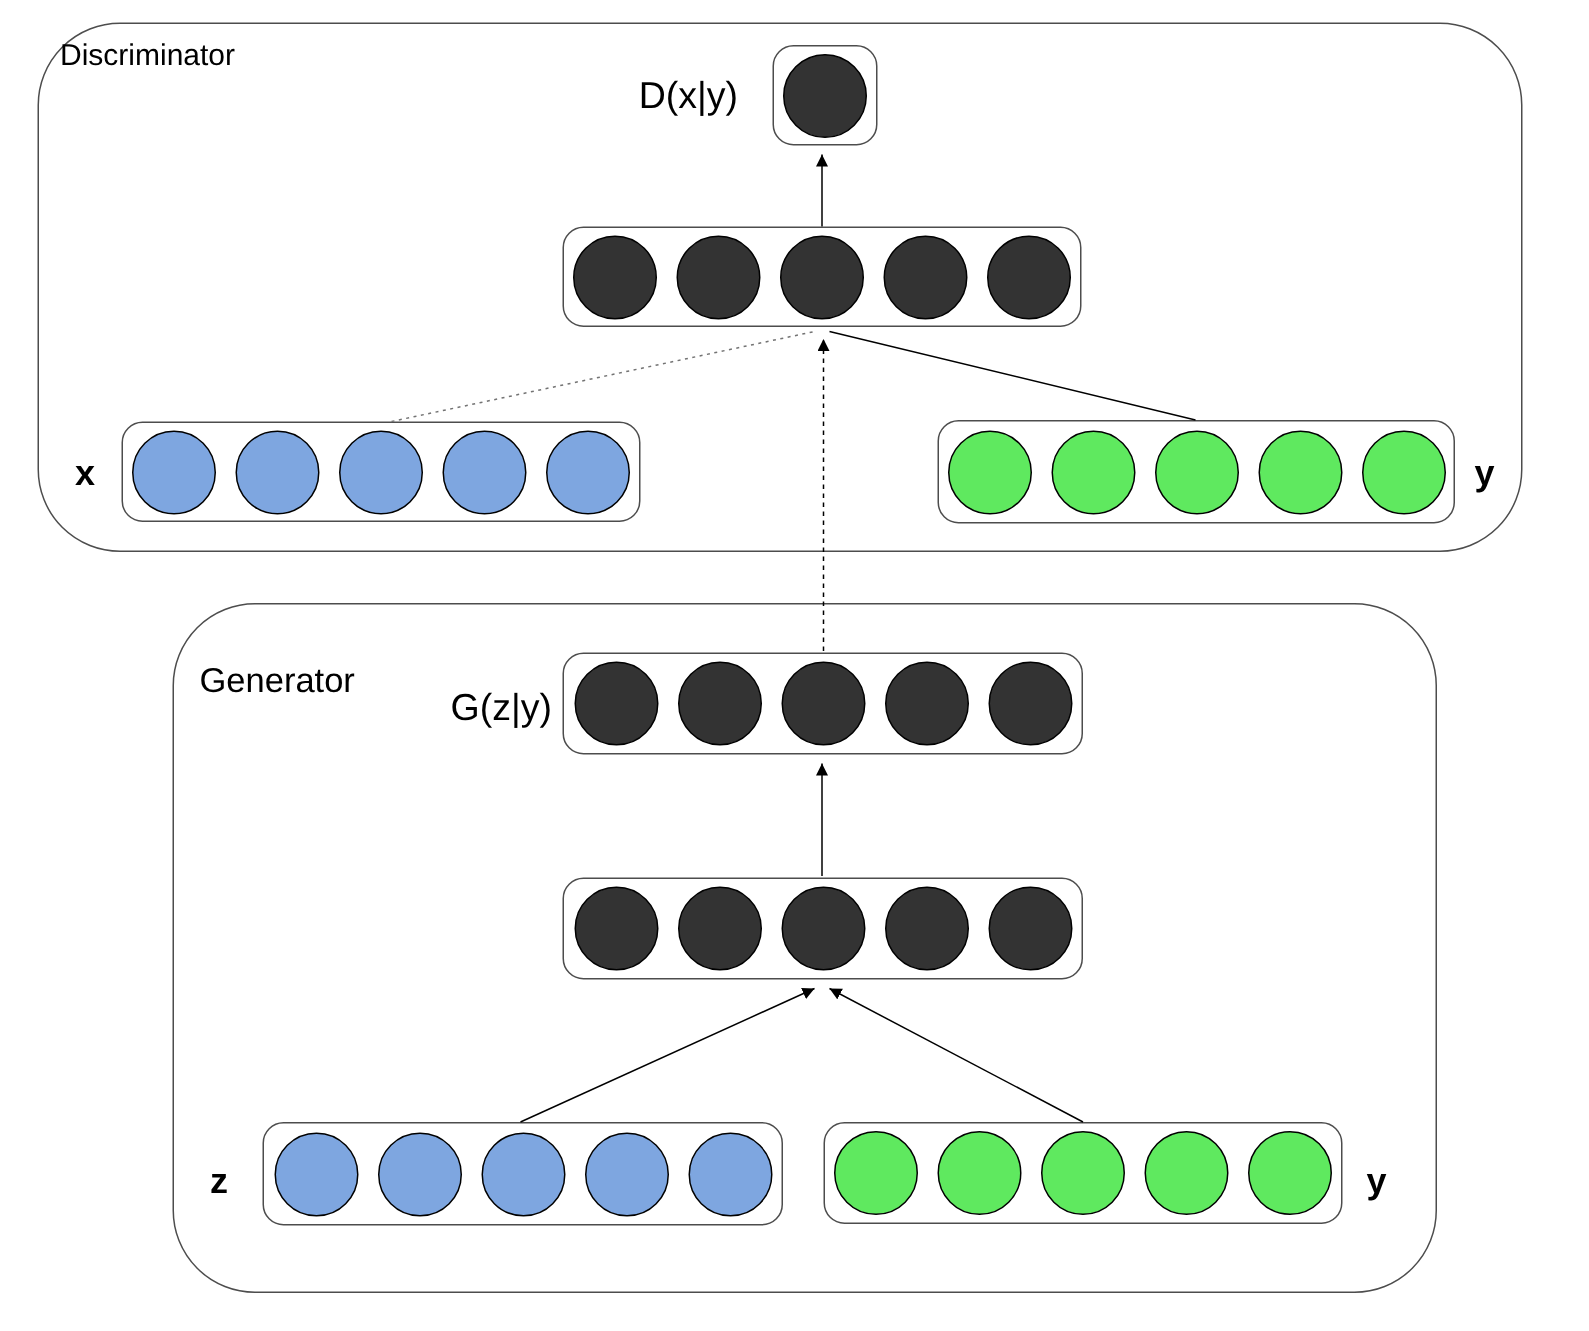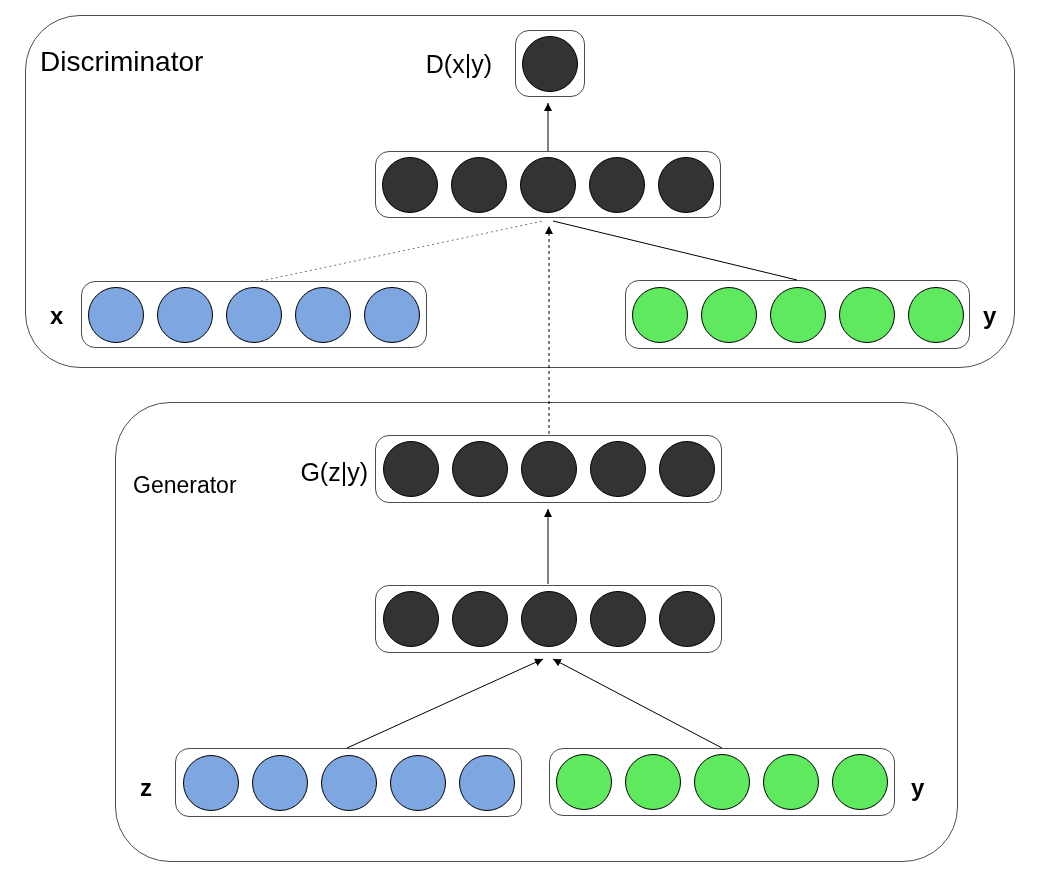--- a/index.html
+++ b/index.html
@@ -53,22 +53,22 @@
     border: 1px solid #000000;
     box-sizing: border-box;
     flex: 0 0 auto;
   }
 
   .text-label {
     position: absolute;
     white-space: nowrap;
     line-height: 1.15;
   }
-  #disc-label { left: 40px;  top: 46px;  font-size: 28px; }
-  #gen-label  { left: 133px; top: 440px; font-size: 23px; margin-top: 32px; }
+  #disc-label { left: 40px;  top: 26px;  font-size: 20px; }
+  #gen-label  { left: 133px; top: 440px; font-size: 23px; }
   #d-label    { left: 385px; top: 50px;  width: 107px; text-align: right; font-size: 25px; }
   #g-label    { left: 260px; top: 458px; width: 108px; text-align: right; font-size: 25px; }
   #x-label    { left: 50px;  top: 302px; font-size: 24px; font-weight: bold; }
   #y-label-disc { left: 983px; top: 302px; font-size: 24px; font-weight: bold; }
   #z-label    { left: 140px; top: 774px; font-size: 24px; font-weight: bold; }
   #y-label-gen  { left: 911px; top: 774px; font-size: 24px; font-weight: bold; }
 
   #edge-overlay {
     position: absolute;
     left: 0;

